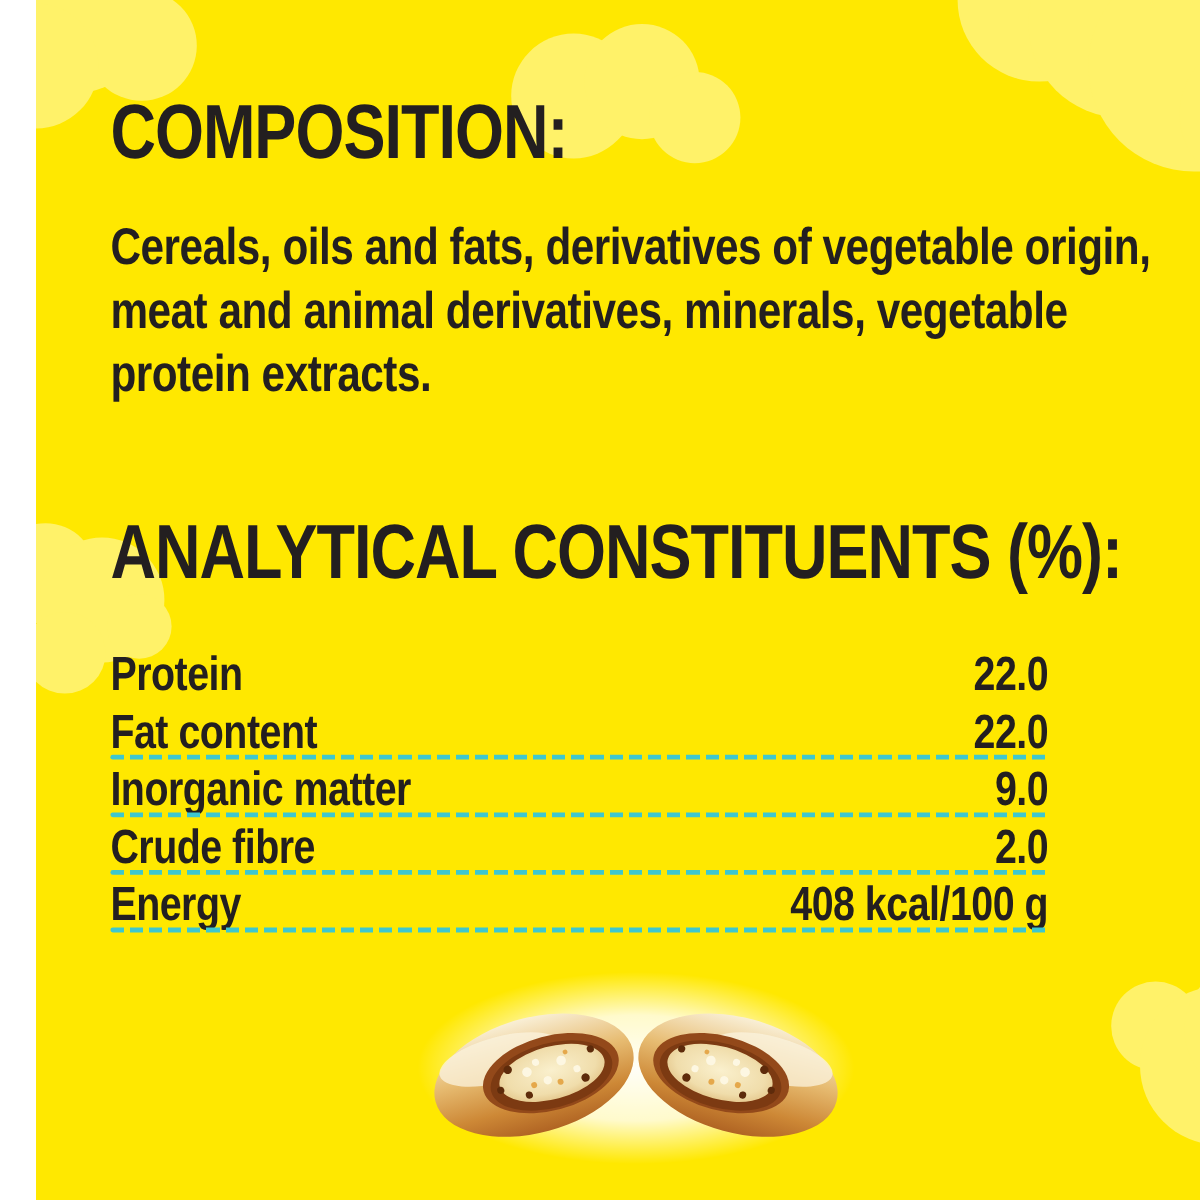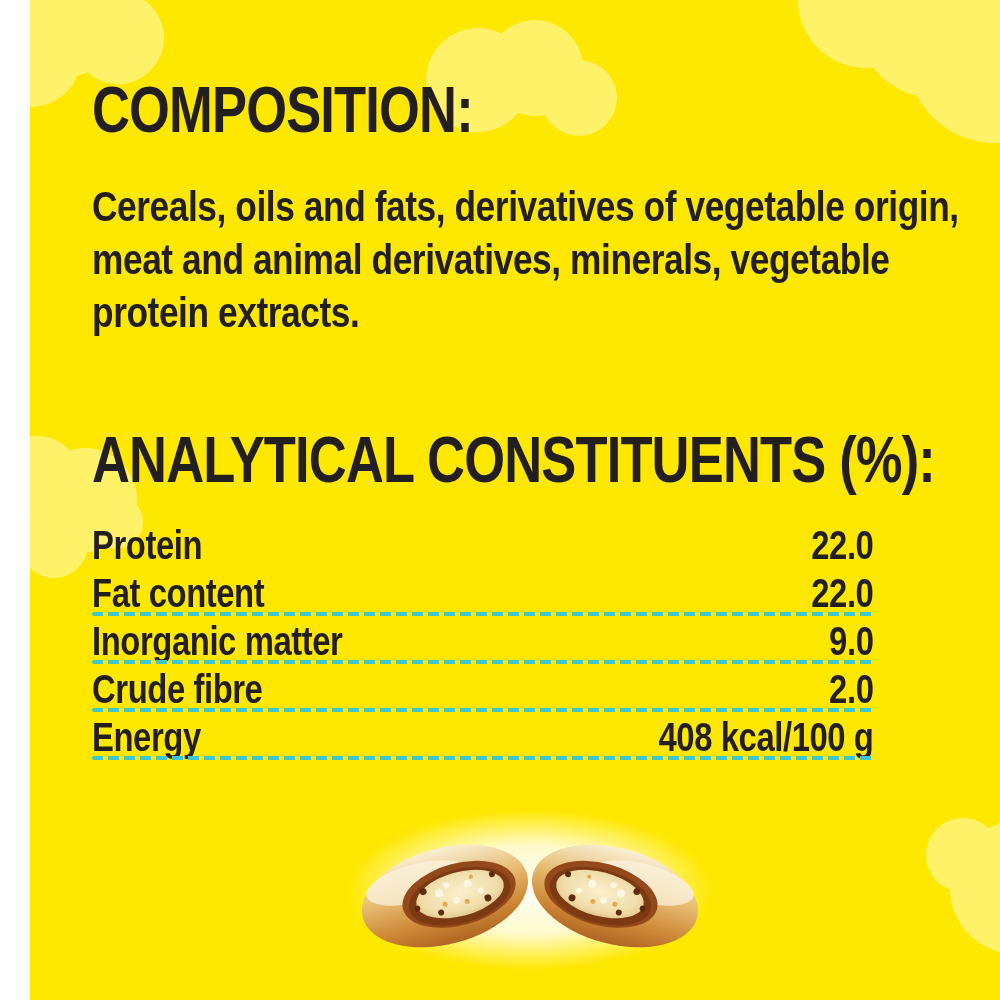--- a/index.html
+++ b/index.html
@@ -18,21 +18,21 @@
     letter-spacing:-1px; white-space:nowrap;
     transform:scaleX(0.82); transform-origin:0 0;
   }
   #composition-heading{top:78px;}
   #analytical-heading{top:428px;}
   .body-text{position:absolute; left:62px; top:180px;}
   .body-line{
     font-size:43px; line-height:53px; letter-spacing:-0.5px; white-space:nowrap;
     transform:scaleX(0.82); transform-origin:0 50%;
   }
-  .table{position:absolute; left:62px; top:521px; width:781px; height:245px;}
+  .table{position:absolute; left:62px; top:538px; width:781px; height:245px;}
   .row{
     position:absolute; left:0; width:953px; height:48px;
     display:flex; justify-content:space-between; align-items:center;
     font-size:40px; letter-spacing:-0.5px; white-space:nowrap;
     transform:scaleX(0.82); transform-origin:0 50%;
   }
   .dash{
     position:absolute; left:0; width:781px; height:4px; border-radius:2px;
     background:repeating-linear-gradient(90deg, var(--divider) 0 11px, transparent 11px 16px);
   }

